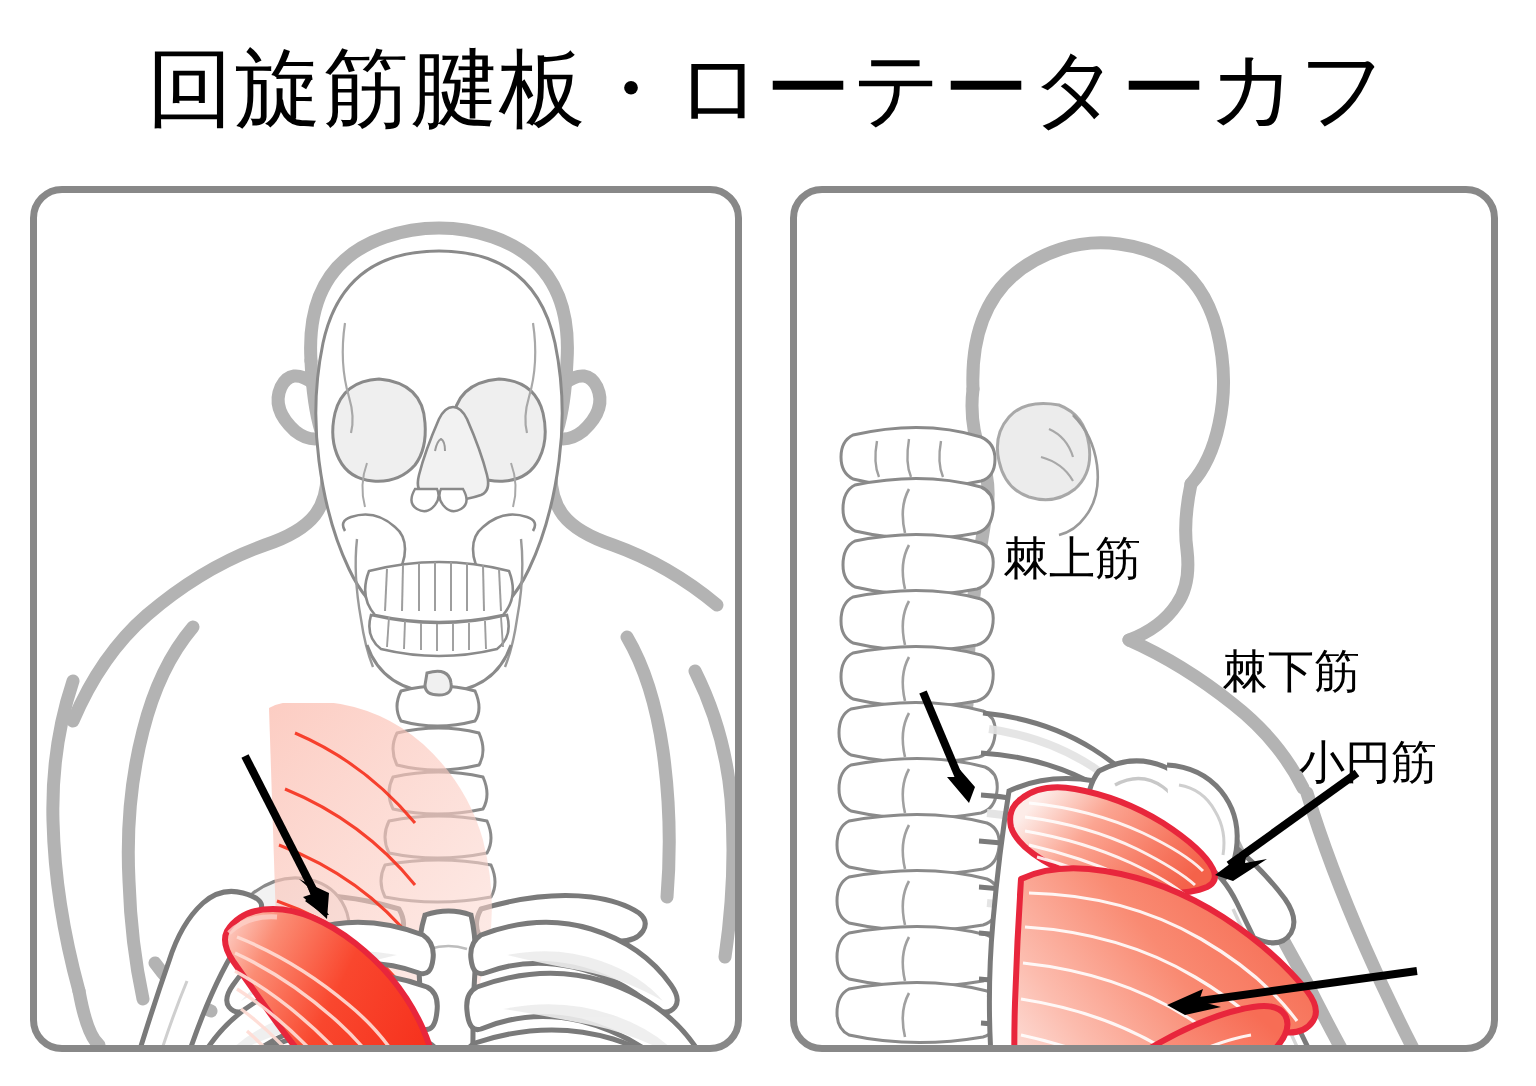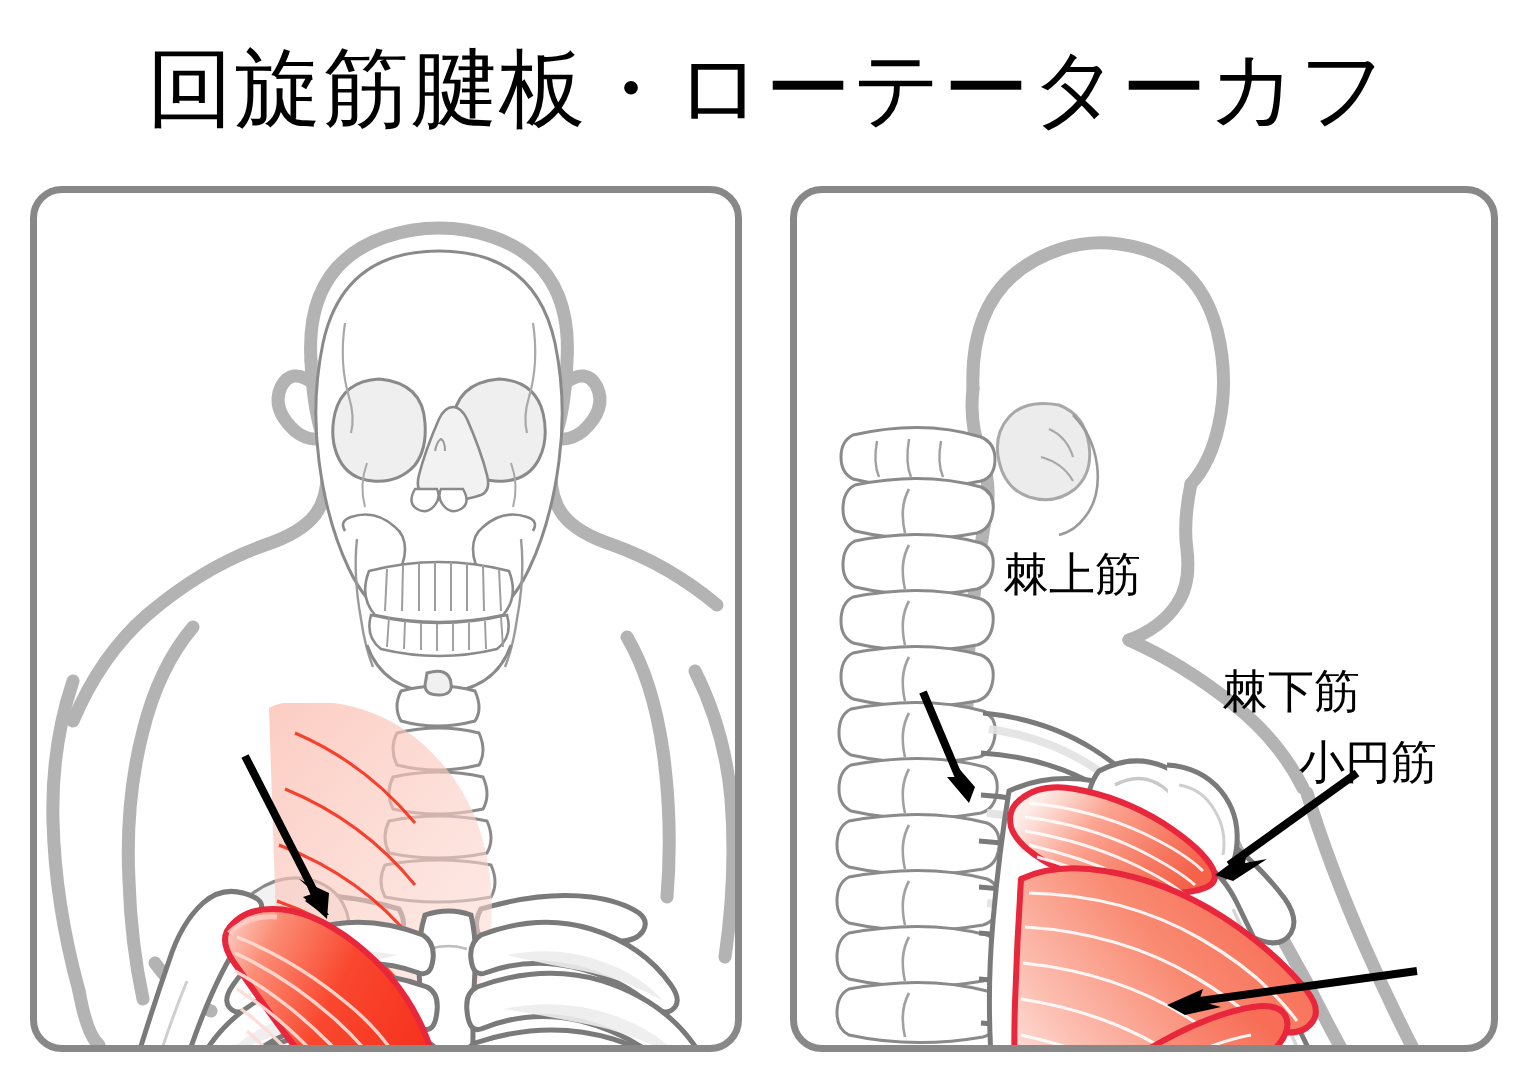--- a/index.html
+++ b/index.html
@@ -43,22 +43,22 @@
   .panel-svg { display: block; width: 100%; height: 100%; }
   .lbl {
     font-size: 46px;
     line-height: 52px;
     color: #000000;
     white-space: nowrap;
     font-weight: 400;
   }
   .anno { position: absolute; }
   #lbl-subscapularis { left: 182px; top: 598px; }
-  #lbl-supraspinatus { left: 1003px; top: 548px; }
-  #lbl-infraspinatus { left: 1222px; top: 665px; }
+  #lbl-supraspinatus { left: 1003px; top: 532px; }
+  #lbl-infraspinatus { left: 1222px; top: 645px; }
   #lbl-teresminor   { left: 1299px; top: 736px; }
 </style>
 </head>
 <body>
 
 <div id="page">
 
   <div id="title">回旋筋腱板・ローテーターカフ</div>
 
   <div class="panel" id="panel-anterior">

